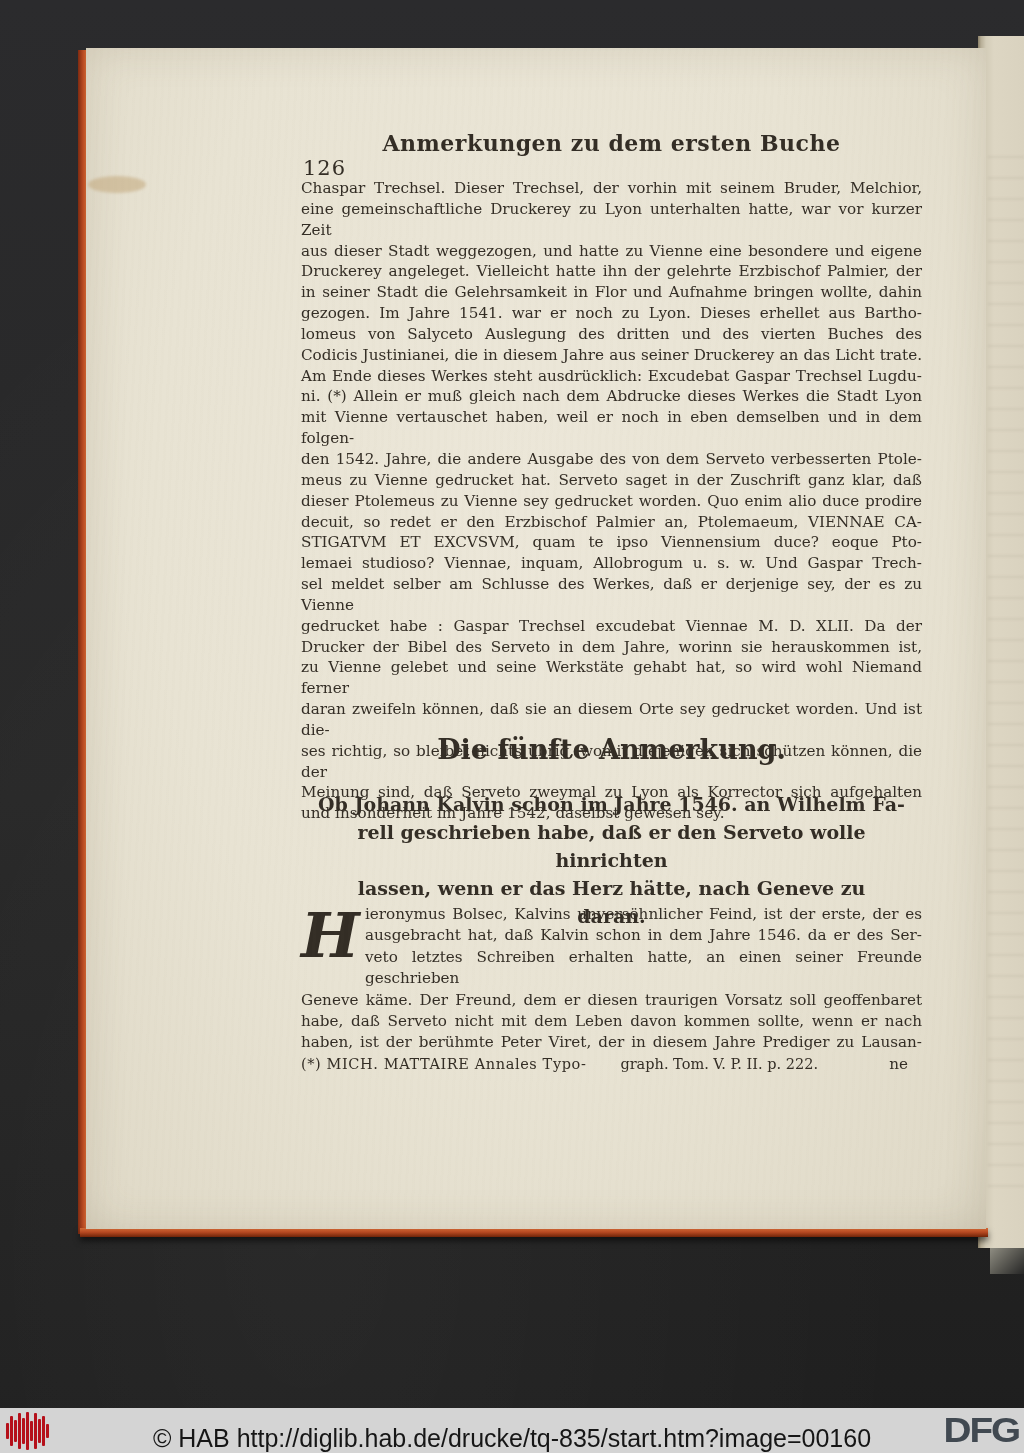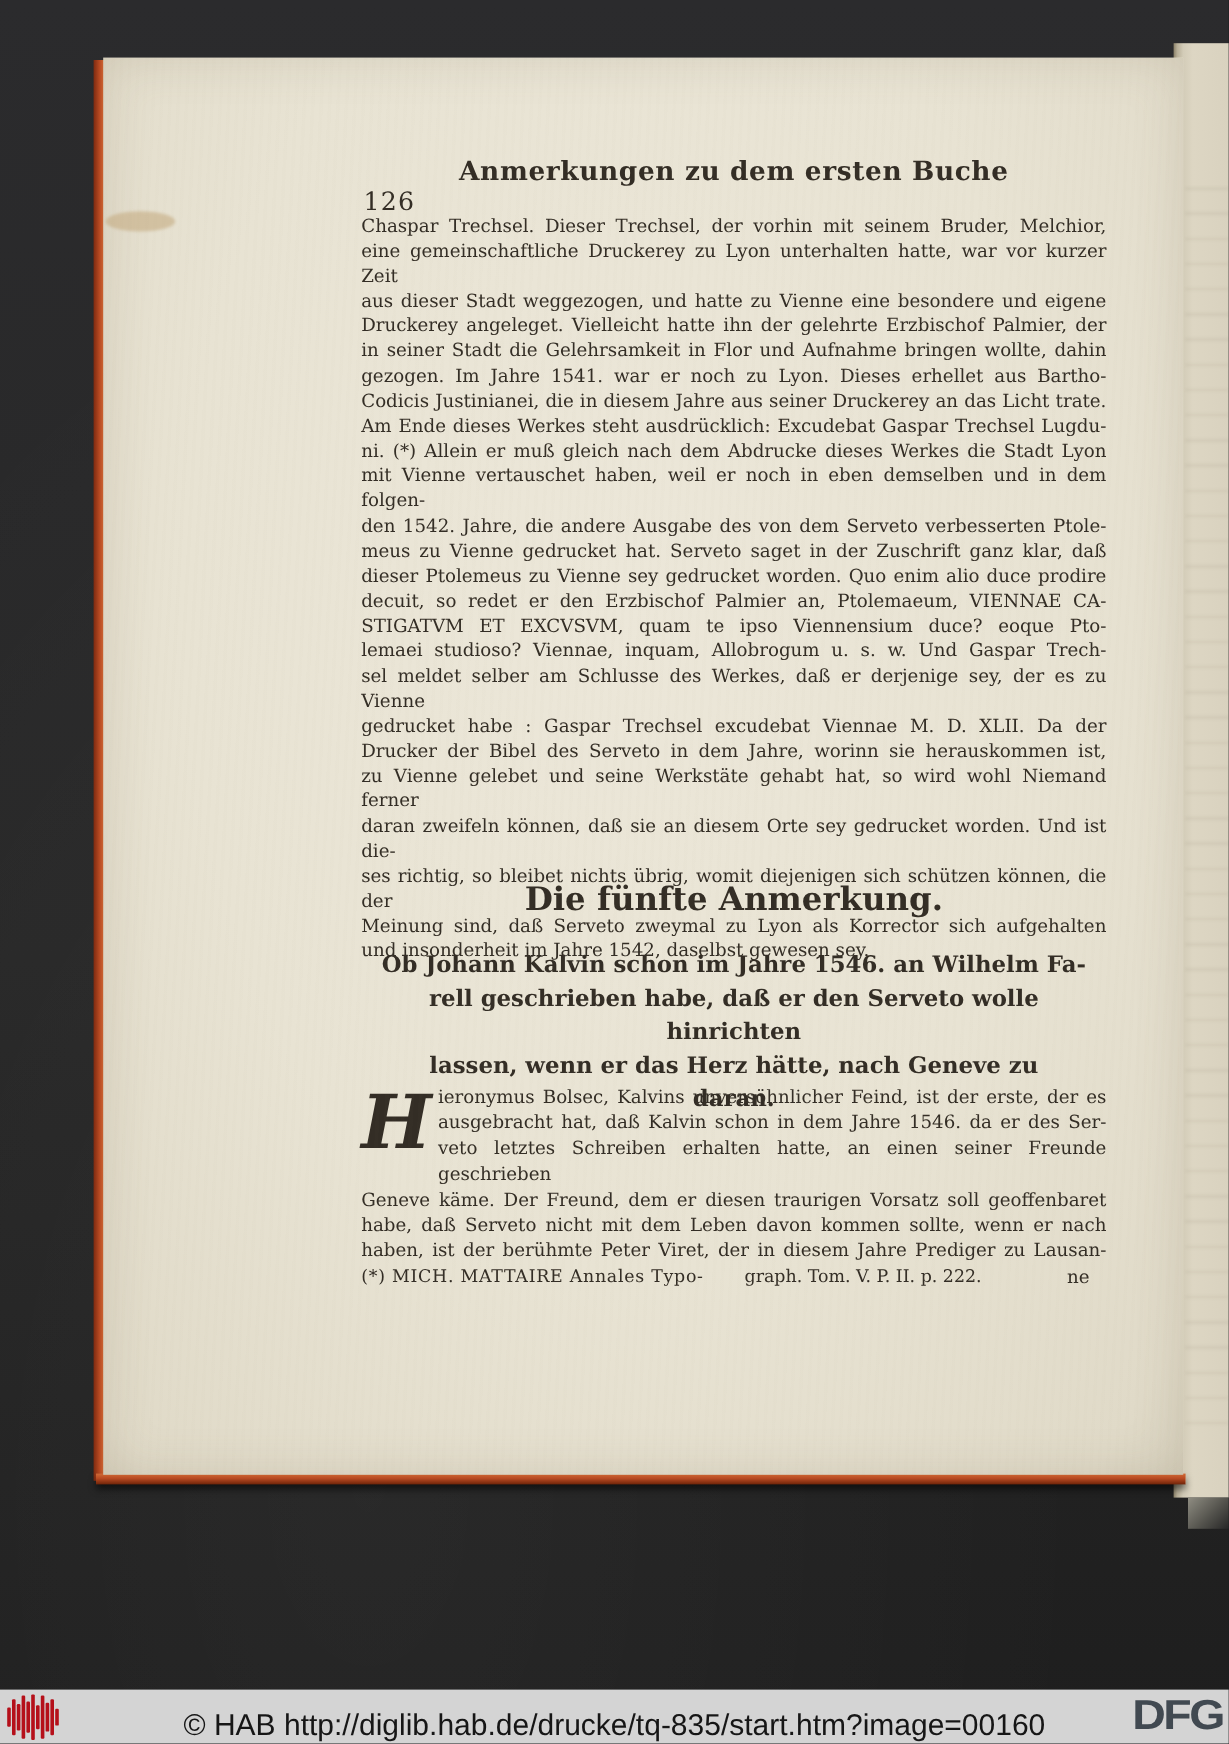--- a/index.html
+++ b/index.html
@@ -88,20 +88,21 @@
       <div class="runhead">Anmerkungen zu dem ersten Buche</div>
     </div>
 
     <div class="tblock para1">
         <div class="tline">Chaspar Trechsel.   Dieser Trechsel, der vorhin mit seinem Bruder, Melchior,</div>
         <div class="tline">eine gemeinschaftliche Druckerey zu Lyon unterhalten hatte, war vor kurzer Zeit</div>
         <div class="tline">aus dieser Stadt weggezogen, und hatte zu Vienne eine besondere und eigene</div>
         <div class="tline">Druckerey angeleget.   Vielleicht hatte ihn der gelehrte Erzbischof Palmier, der</div>
         <div class="tline">in seiner Stadt die Gelehrsamkeit in Flor und Aufnahme bringen wollte, dahin</div>
         <div class="tline">gezogen.  Im Jahre 1541. war er noch zu Lyon.   Dieses erhellet aus Bartho-</div>
+        <div class="tline">lomeus von Salyceto Auslegung des dritten und des vierten Buches des</div>
         <div class="tline">Codicis Justinianei, die in diesem Jahre aus seiner Druckerey an das Licht trate.</div>
         <div class="tline">Am Ende dieses Werkes steht ausdrücklich:  Excudebat Gaspar Trechsel Lugdu-</div>
         <div class="tline">ni. (*)    Allein er muß gleich nach dem Abdrucke dieses Werkes die Stadt Lyon</div>
         <div class="tline">mit Vienne vertauschet haben, weil er noch in eben demselben und in dem folgen-</div>
         <div class="tline">den 1542. Jahre, die andere Ausgabe des von dem Serveto verbesserten Ptole-</div>
         <div class="tline">meus zu Vienne gedrucket hat.   Serveto saget in der Zuschrift ganz klar, daß</div>
         <div class="tline">dieser Ptolemeus zu Vienne sey gedrucket worden.   Quo enim alio duce prodire</div>
         <div class="tline">decuit, so redet er den Erzbischof Palmier an, Ptolemaeum, VIENNAE CA-</div>
         <div class="tline">STIGATVM ET EXCVSVM, quam te ipso Viennensium duce?  eoque Pto-</div>
         <div class="tline">lemaei studioso? Viennae, inquam, Allobrogum u. s. w.   Und Gaspar Trech-</div>

